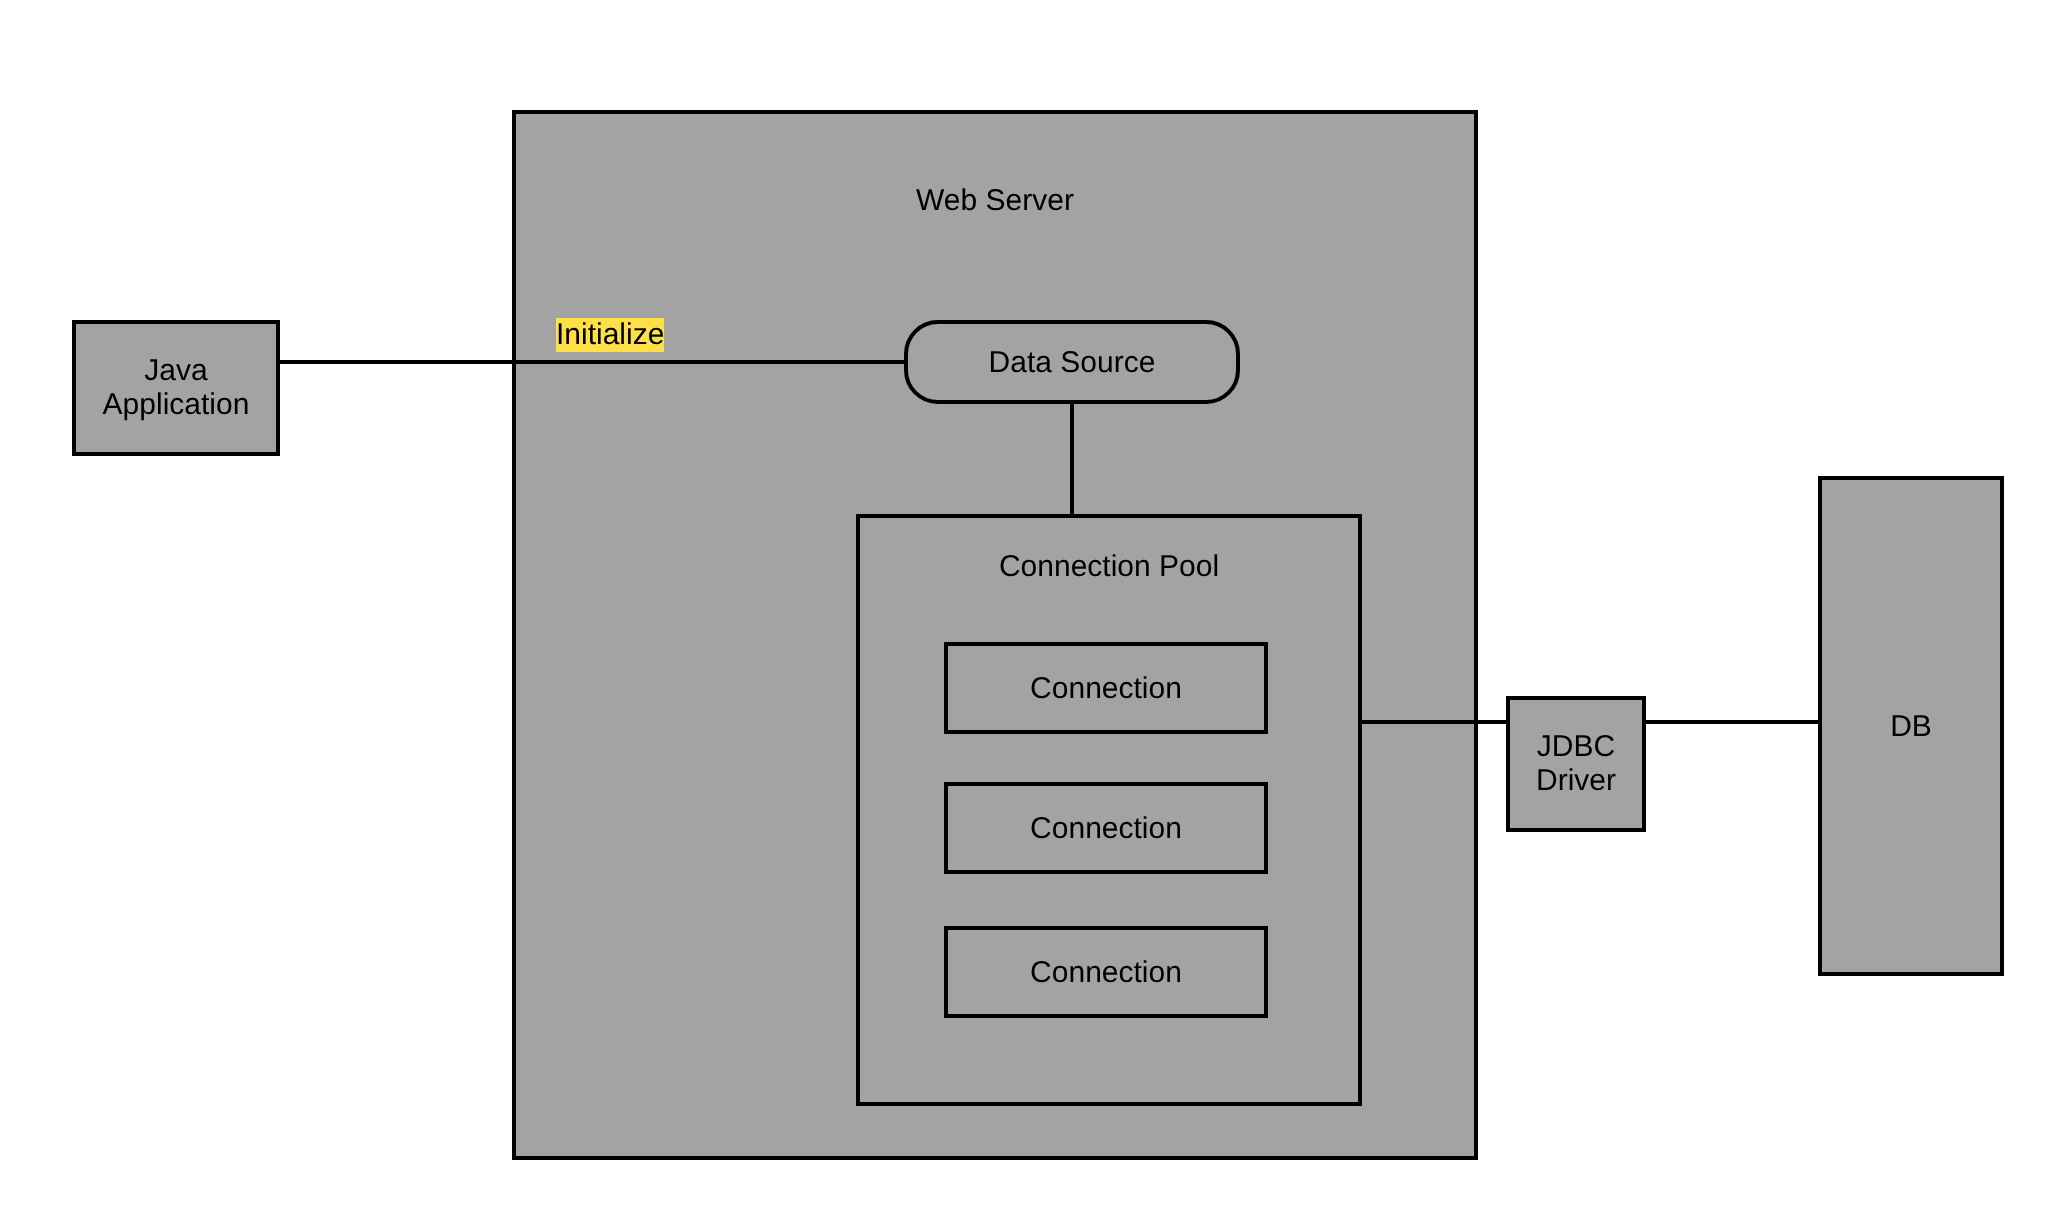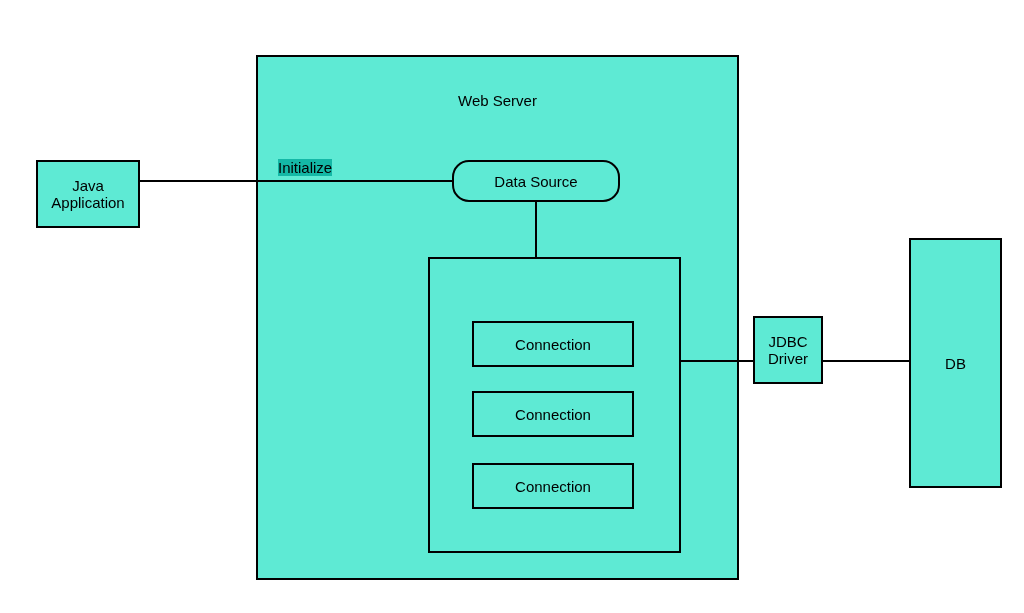--- a/index.html
+++ b/index.html
@@ -14,26 +14,26 @@
     background: #fff;
     position: relative;
   }
   .box {
     position: absolute;
     border: 2px solid #000;
     display: flex;
     align-items: center;
     justify-content: center;
     text-align: center;
-    background: #5eead4;
+    background: #a3a3a3;
     padding: 4px;
   }
   .label {
     position: absolute;
-    background: #14b8a6;
+    background: #fde047;
     white-space: nowrap;
   }
   .line {
     position: absolute;
     background: #000;
   }
   .hline { height: 2px; }
   .vline { width: 2px; }
   .container-label {
     text-align: center;
@@ -59,35 +59,38 @@
   <span>Initialize</span>
 </div>
 
 <div class="box" style="left:452px; top:160px; width:168px; height:42px;border-radius:17px;">
   <span>Data Source</span>
 </div>
 
 <div class="line vline" style="left:535px; top:202px; height:55px;"></div>
 
 <div class="box" style="left:428px; top:257px; width:253px; height:296px; display:block; padding:0;">
+  <div class="container-label" style="margin-top:16px; width:100%;">
+    <span>Connection Pool</span>
+  </div>
 
   <div class="box" style="left:42px; top:62px; width:162px; height:46px;">
     <span>Connection</span>
   </div>
   <div class="box" style="left:42px; top:132px; width:162px; height:46px;">
     <span>Connection</span>
   </div>
   <div class="box" style="left:42px; top:204px; width:162px; height:46px;">
     <span>Connection</span>
   </div>
 </div>
 
 <div class="line hline" style="left:681px; top:360px; width:72px;"></div>
 
-<div class="box" style="left:753px; top:316px; width:70px; height:68px; white-space:pre-line;">
+<div class="box" style="left:753px; top:348px; width:70px; height:68px; white-space:pre-line;">
   <span>JDBC
 Driver</span>
 </div>
 
 <div class="line hline" style="left:823px; top:360px; width:86px;"></div>
 
 <div class="box" style="left:909px; top:238px; width:93px; height:250px;">
   <span>DB</span>
 </div>
 

